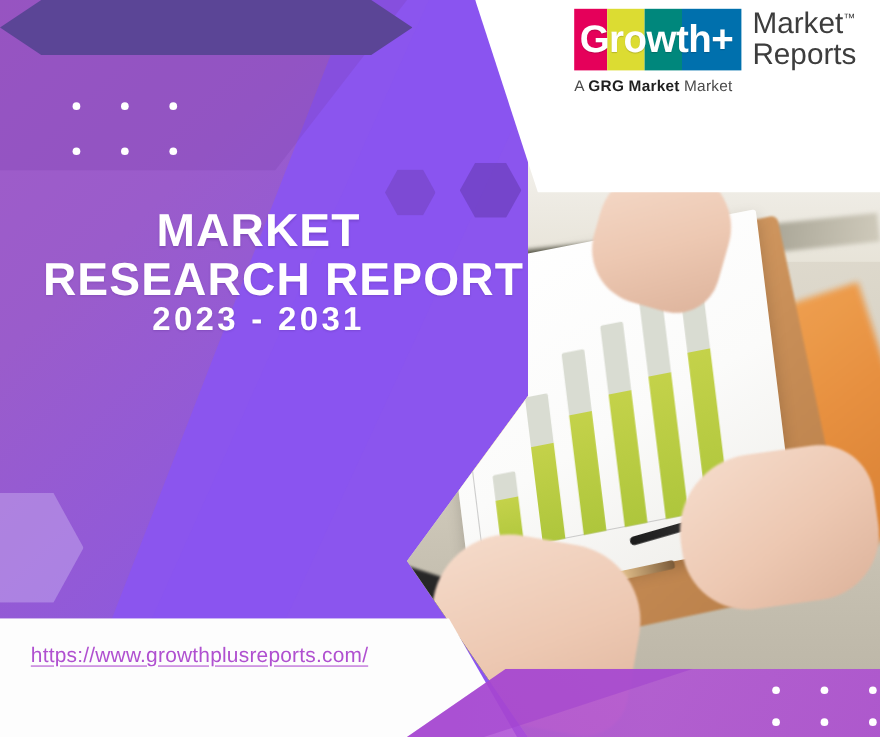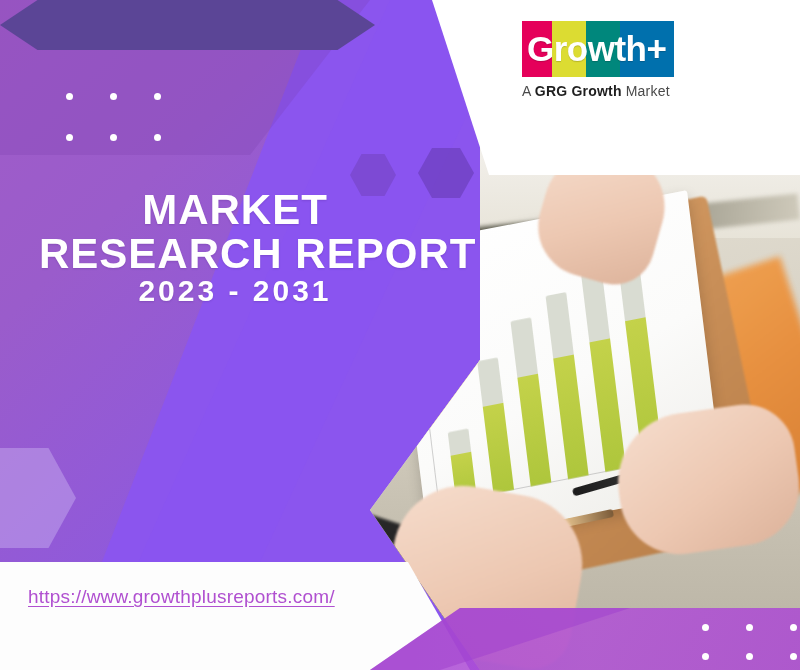--- a/index.html
+++ b/index.html
@@ -268,21 +268,20 @@
     left: 522px; top: 8px;
     width: 268px;
     display: flex;
     flex-direction: column;
   }
   .logo-row { display: flex; align-items: flex-start; }
   .logo-mark {
     position: relative;
     width: 152px; height: 56px;
     display: flex;
-    margin-top: 13px;
   }
   .swatch { height: 56px; }
   .sw-pink   { width: 30px; background: #e5005a; }
   .sw-yellow { width: 34px; background: #dcdc32; }
   .sw-teal   { width: 34px; background: #00877c; }
   .sw-blue   { width: 54px; background: #0070ad; }
   .logo-word {
     position: absolute;
     left: 0; top: 0;
     width: 152px; height: 56px;
@@ -396,17 +395,21 @@
 
   <div class="logo">
     <div class="logo-row">
       <div class="logo-mark">
         <div class="swatch sw-pink"></div>
         <div class="swatch sw-yellow"></div>
         <div class="swatch sw-teal"></div>
         <div class="swatch sw-blue"></div>
         <div class="logo-word">Growth+</div>
       </div>
+      <div class="logo-text">
+        <div><span>Market</span><span class="tm">™</span></div>
+        <div>Reports</div>
+      </div>
     </div>
-    <div class="logo-sub"><span>A </span><b>GRG Growth</b><span> Market</span></div>
+    <div class="logo-sub"><span>A </span><b>GRG Market</b><span> Market</span></div>
   </div>
 
 </div>
 
 </body></html>

